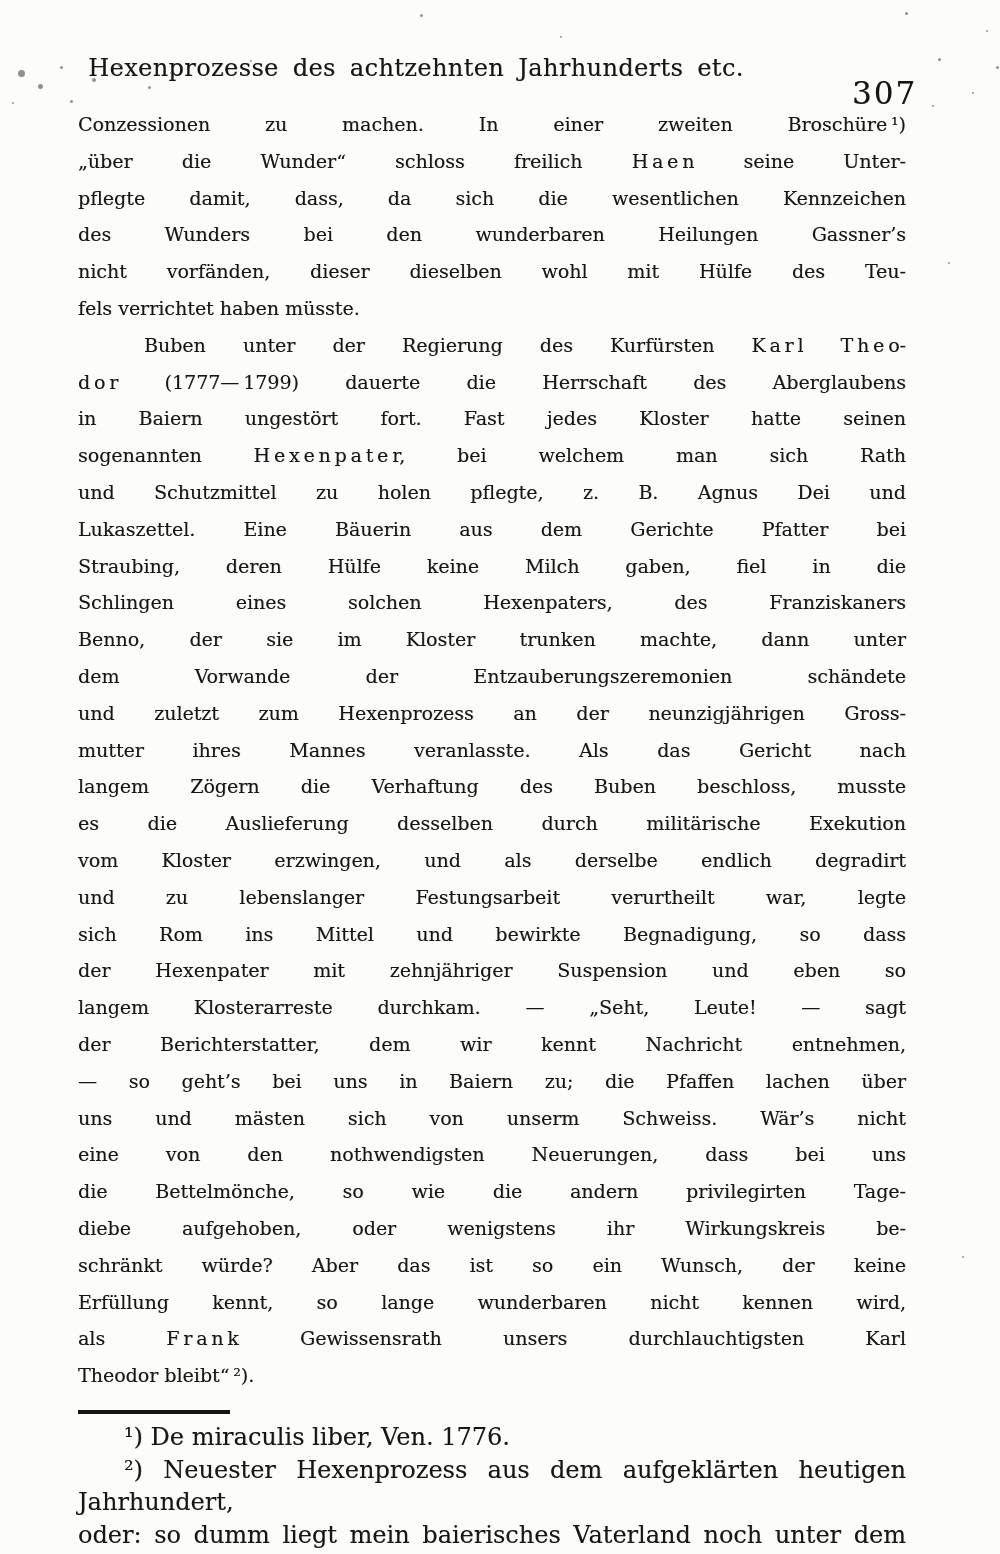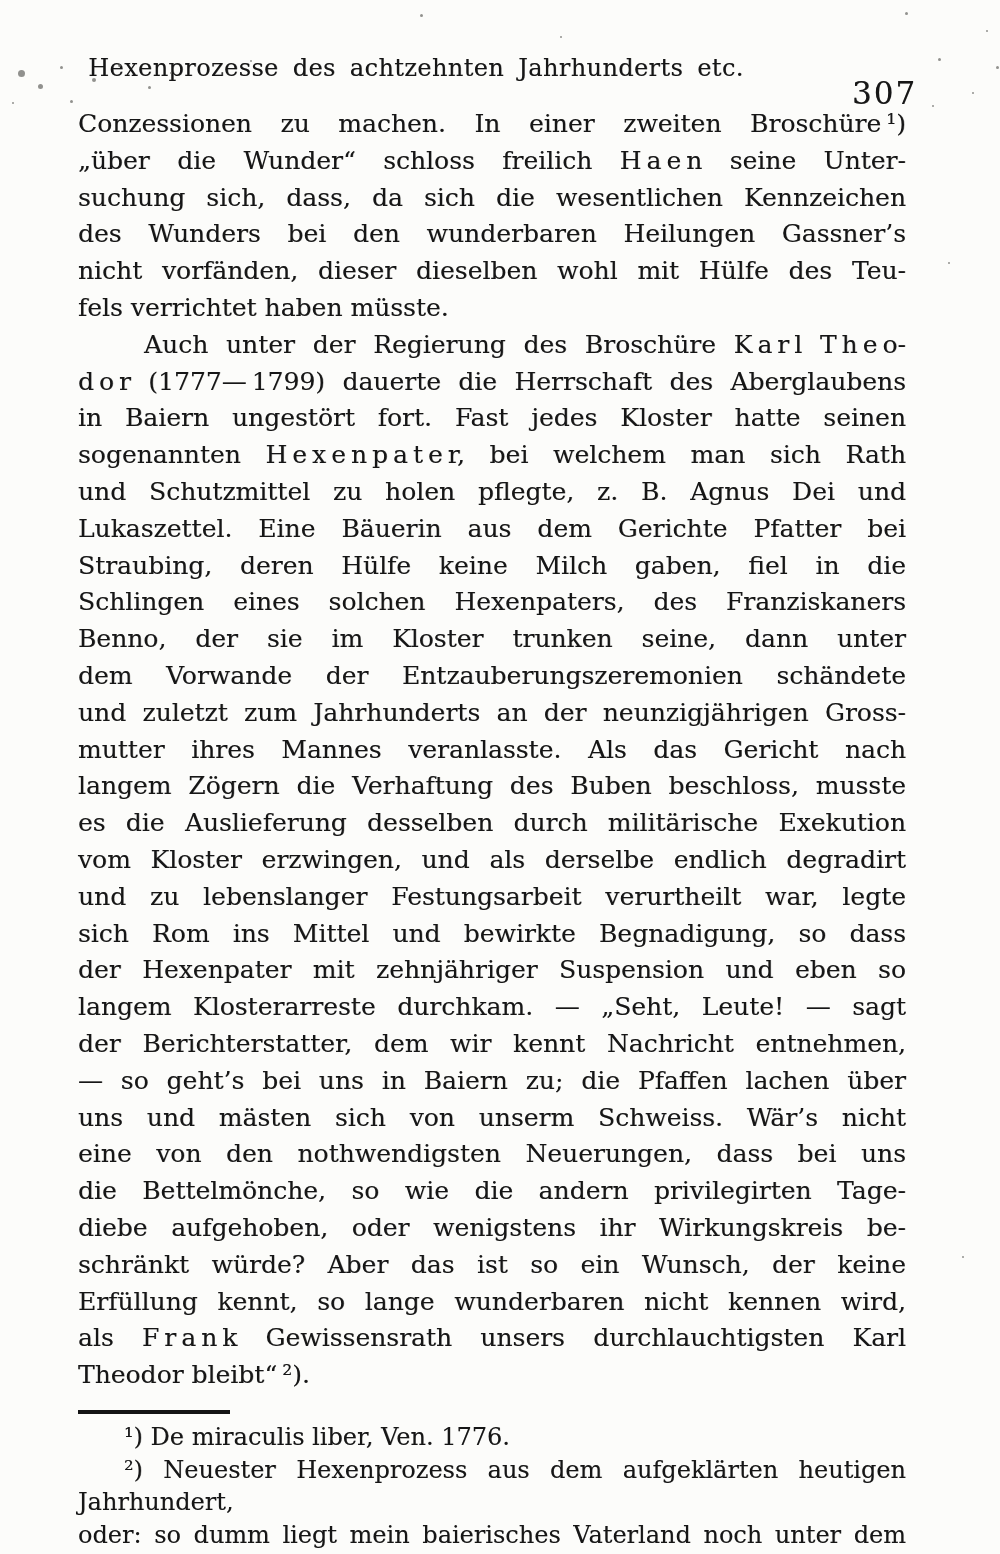--- a/index.html
+++ b/index.html
@@ -31,21 +31,21 @@
     left: 852px;
     font-size: 31px;
     letter-spacing: 2px;
     text-shadow: 0.4px 0.4px 0 rgba(20,20,20,0.45);
   }
   .body-text {
     position: absolute;
     left: 78px;
     top: 106px;
     width: 828px;
-    font-size: 25px;
+    font-size: 19px;
     line-height: 36.8px;
     text-shadow: 0.4px 0.4px 0 rgba(20,20,20,0.4);
   }
   .line {
     text-align: justify;
     text-align-last: justify;
     -moz-text-align-last: justify;
     white-space: normal;
   }
   .line.end { text-align-last: left; -moz-text-align-last: left; }
@@ -84,35 +84,35 @@
 </head>
 <body>
 
 <div class="page" style="--ink: #161616; --paper: #fcfcfa;">
   <div class="running-title">Hexenprozesse des achtzehnten Jahrhunderts etc.</div>
   <div class="page-number">307</div>
 
   <div class="body-text">
       <div class="line">Conzessionen zu machen. In einer zweiten Broschüre ¹)</div>
       <div class="line">„über die Wunder“ schloss freilich H a e n seine Unter-</div>
-      <div class="line">suchung sich, dass, da sich die wesentlichen Kennzeichen</div>
+      <div class="line">pflegte damit, dass, da sich die wesentlichen Kennzeichen</div>
       <div class="line">des Wunders bei den wunderbaren Heilungen Gassner’s</div>
       <div class="line">nicht vorfänden, dieser dieselben wohl mit Hülfe des Teu-</div>
       <div class="line end">fels verrichtet haben müsste.</div>
-      <div class="line indent">Auch unter der Regierung des Broschüre K a r l T h e o-</div>
+      <div class="line indent">Buben unter der Regierung des Kurfürsten K a r l T h e o-</div>
       <div class="line">d o r (1777— 1799) dauerte die Herrschaft des Aberglaubens</div>
       <div class="line">in Baiern ungestört fort. Fast jedes Kloster hatte seinen</div>
       <div class="line">sogenannten H e x e n p a t e r, bei welchem man sich Rath</div>
       <div class="line">und Schutzmittel zu holen pflegte, z. B. Agnus Dei und</div>
       <div class="line">Lukaszettel. Eine Bäuerin aus dem Gerichte Pfatter bei</div>
       <div class="line">Straubing, deren Hülfe keine Milch gaben, fiel in die</div>
       <div class="line">Schlingen eines solchen Hexenpaters, des Franziskaners</div>
-      <div class="line">Benno, der sie im Kloster trunken seine, dann unter</div>
+      <div class="line">Benno, der sie im Kloster trunken machte, dann unter</div>
       <div class="line">dem Vorwande der Entzauberungszeremonien schändete</div>
-      <div class="line">und zuletzt zum Jahrhunderts an der neunzigjährigen Gross-</div>
+      <div class="line">und zuletzt zum Hexenprozess an der neunzigjährigen Gross-</div>
       <div class="line">mutter ihres Mannes veranlasste. Als das Gericht nach</div>
       <div class="line">langem Zögern die Verhaftung des Buben beschloss, musste</div>
       <div class="line">es die Auslieferung desselben durch militärische Exekution</div>
       <div class="line">vom Kloster erzwingen, und als derselbe endlich degradirt</div>
       <div class="line">und zu lebenslanger Festungsarbeit verurtheilt war, legte</div>
       <div class="line">sich Rom ins Mittel und bewirkte Begnadigung, so dass</div>
       <div class="line">der Hexenpater mit zehnjähriger Suspension und eben so</div>
       <div class="line">langem Klosterarreste durchkam. — „Seht, Leute! — sagt</div>
       <div class="line">der Berichterstatter, dem wir kennt Nachricht entnehmen,</div>
       <div class="line">— so geht’s bei uns in Baiern zu; die Pfaffen lachen über</div>

